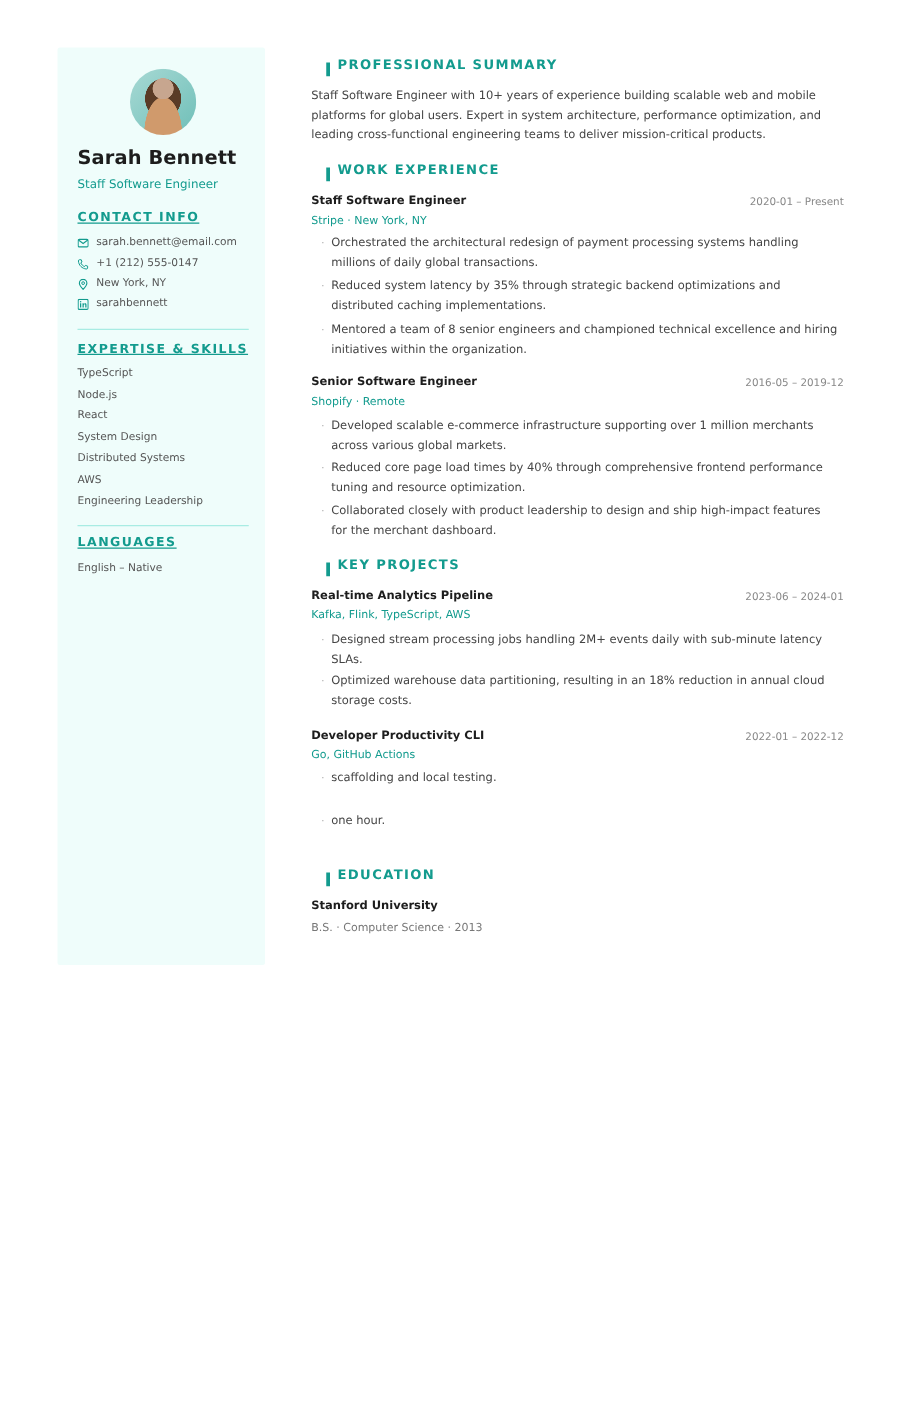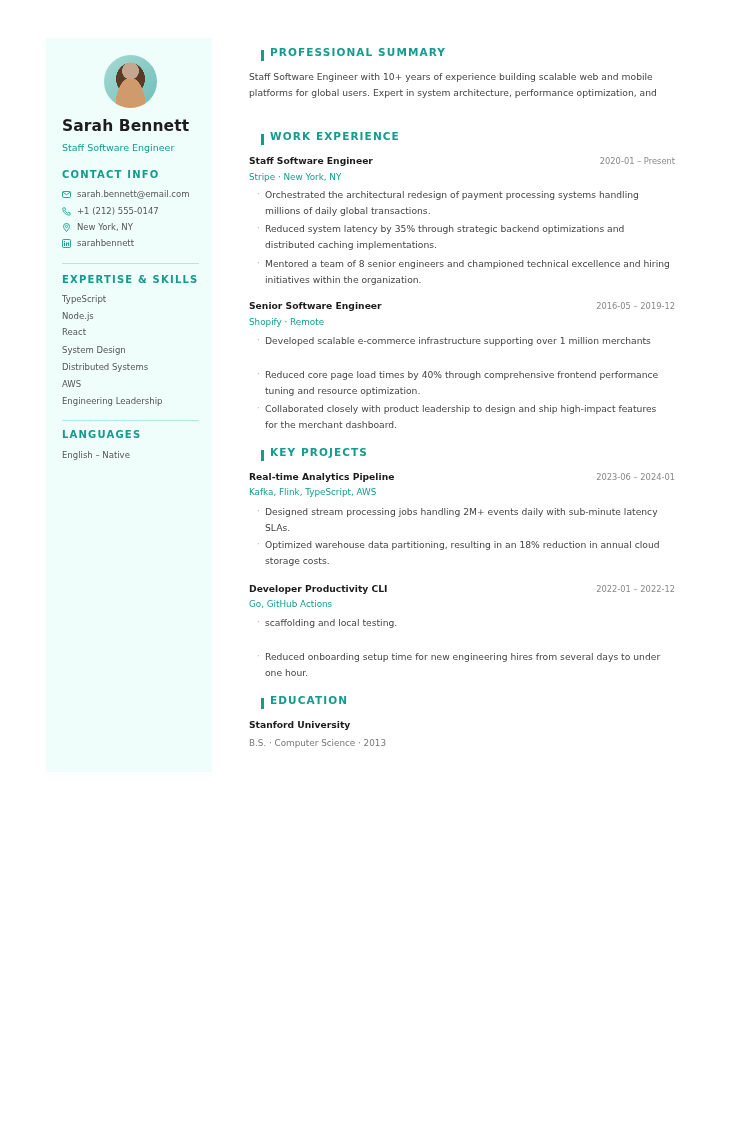--- a/index.html
+++ b/index.html
@@ -16,21 +16,21 @@
       background: radial-gradient(circle at 50% 30%, #c7a68f 0 18%, transparent 19%),
                   radial-gradient(ellipse at 50% 100%, #d09a6c 0 40%, transparent 41%),
                   radial-gradient(ellipse at 50% 45%, #5a3b26 0 38%, transparent 39%),
                   linear-gradient(135deg, #a7d9d4, #6fbfb8);
       overflow: hidden;
     }
     .name { position: absolute; left: 16px; top: 79px; font-size: 15.5px; font-weight: bold; color: #1d1d1d; letter-spacing: 0.1px; }
     .role { position: absolute; left: 16px; top: 104px; font-size: 9.5px; color: #139b8e; }
 
     .side-h {
-      position: absolute; left: 16px; font-size: 10px; font-weight: bold; color: #139b8e; letter-spacing: 1.2px;
+      position: absolute; left: 16px; font-size: 10px; font-weight: bold; color: #139b8e; letter-spacing: 1.2px; text-decoration: underline;
     }
     .contact-row { position: absolute; left: 16px; display: flex; align-items: center; gap: 6px; font-size: 8.5px; color: #555; }
     .contact-row .ico { width: 9px; height: 9px; display: inline-flex; align-items: center; justify-content: center; color: #139b8e; }
     .divider { position: absolute; left: 16px; width: 137px; height: 1px; background: #a8ece3; }
     .list-item { position: absolute; left: 16px; font-size: 8.5px; color: #555; }
 
     .main { position: absolute; left: 249px; top: 0; width: 426px; }
     .sec-h { position: absolute; left: 12px; display: flex; align-items: flex-start; gap: 6px; font-size: 10.5px; font-weight: bold; color: #139b8e; letter-spacing: 1.1px; }
     .sec-h .bar { width: 3px; height: 11px; background: #139b8e; margin-top: 4px; }
     .para { position: absolute; left: 0; width: 426px; font-size: 9.2px; line-height: 15.7px; color: #444; }
@@ -109,20 +109,21 @@
 
 <main class="main">
 
   <div class="sec-h" style="top:46px">
     <span class="bar"></span>
     <span>PROFESSIONAL SUMMARY</span>
   </div>
   <div class="para" style="top:69px">
     <div>Staff Software Engineer with 10+ years of experience building scalable web and mobile</div>
     <div>platforms for global users. Expert in system architecture, performance optimization, and</div>
+    <div>leading cross-functional engineering teams to deliver mission-critical products.</div>
   </div>
 
   <div class="sec-h" style="top:130px">
     <span class="bar"></span>
     <span>WORK EXPERIENCE</span>
   </div>
 
   <div class="job-title" style="top:155px">Staff Software Engineer</div>
   <div class="job-date" style="top:156px">2020-01 – Present</div>
   <div class="job-sub" style="top:172px">Stripe · New York, NY</div>
@@ -141,20 +142,21 @@
       <span class="txt">Mentored a team of 8 senior engineers and championed technical excellence and hiring</span>
       <span class="txt">initiatives within the organization.</span>
     </div>
 
   <div class="job-title" style="top:300px">Senior Software Engineer</div>
   <div class="job-date" style="top:301px">2016-05 – 2019-12</div>
   <div class="job-sub" style="top:317px">Shopify · Remote</div>
   <div class="bullet" style="top:333px">
       <span class="dot">·</span>
       <span class="txt">Developed scalable e-commerce infrastructure supporting over 1 million merchants</span>
+      <span class="txt">across various global markets.</span>
     </div>
   <div class="bullet" style="top:367px">
       <span class="dot">·</span>
       <span class="txt">Reduced core page load times by 40% through comprehensive frontend performance</span>
       <span class="txt">tuning and resource optimization.</span>
     </div>
   <div class="bullet" style="top:401px">
       <span class="dot">·</span>
       <span class="txt">Collaborated closely with product leadership to design and ship high-impact features</span>
       <span class="txt">for the merchant dashboard.</span>
@@ -181,21 +183,20 @@
 
   <div class="job-title" style="top:583px">Developer Productivity CLI</div>
   <div class="job-date" style="top:584px">2022-01 – 2022-12</div>
   <div class="job-sub" style="top:599px">Go, GitHub Actions</div>
   <div class="bullet" style="top:615px">
       <span class="dot">·</span>
       <span class="txt">scaffolding and local testing.</span>
     </div>
   <div class="bullet" style="top:649px">
       <span class="dot">·</span>
-      <span class="txt">Reduced onboarding setup time for new engineering hires from several days to under</span>
       <span class="txt">one hour.</span>
     </div>
 
   <div class="sec-h" style="top:694px">
     <span class="bar"></span>
     <span>EDUCATION</span>
   </div>
   <div class="job-title" style="top:719px">Stanford University</div>
   <div class="edu-sub" style="top:738px">B.S. · Computer Science · 2013</div>
 </main>

